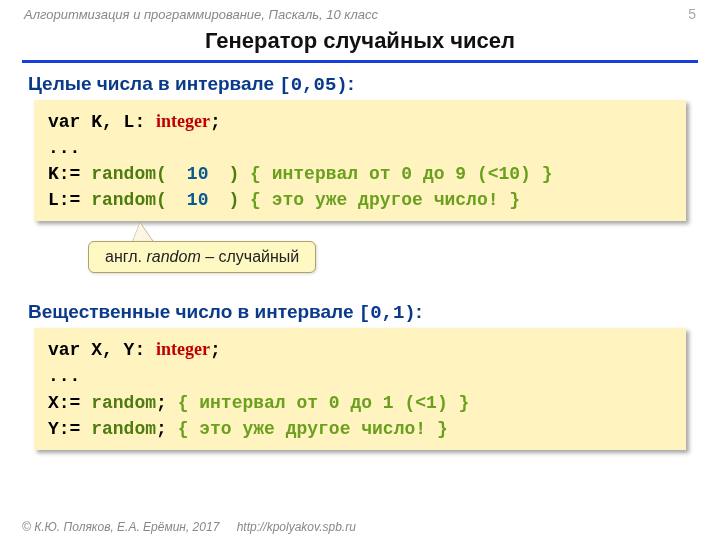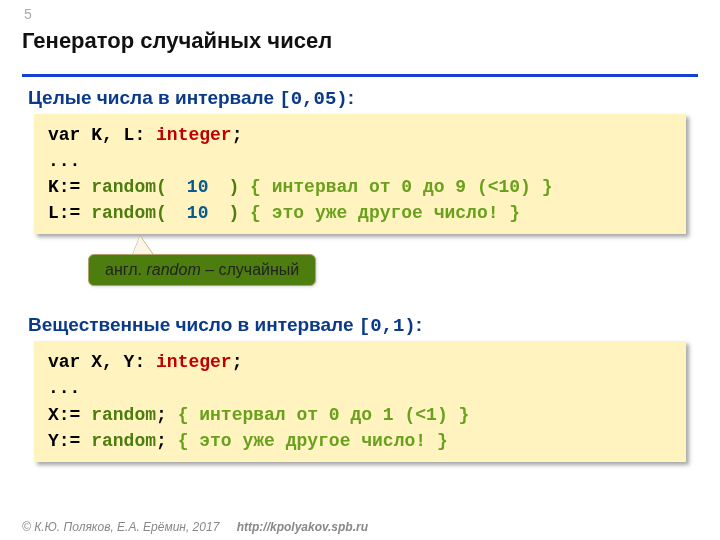--- a/index.html
+++ b/index.html
@@ -24,22 +24,23 @@
   .page-num {
     font-style: normal;
     color: #aaa;
     font-size: 14px;
   }
   .title {
     margin: 6px 22px 0 22px;
     font-size: 22px;
     font-weight: bold;
     color: #111;
-    padding-bottom: 20px;
+    padding-bottom: 6px;
     border-bottom: 3px solid #1a3fd6;
+    text-align: center;
   }
   .section-label {
     margin: 10px 28px 4px 28px;
     color: #0a3a8a;
     font-size: 19px;
     font-weight: bold;
   }
   .section-label .interval {
     font-family: Consolas, 'Courier New', monospace;
     font-weight: bold;
@@ -49,34 +50,34 @@
     background: #fff3c0;
     box-shadow: 3px 3px 4px rgba(0,0,0,0.35);
     padding: 8px 14px 8px 14px;
     font-family: Consolas, 'Courier New', monospace;
     font-size: 18px;
     font-weight: bold;
     line-height: 1.45;
     white-space: pre;
     color: #000;
   }
-  .kw-integer, .kw-double { color: #c00000; }
+  .kw-integer, .kw-double { color: #c00000; font-family: Liberation Serif, serif; }
   .kw-random { color: #4d7c0f; }
   .num10 { color: #0a5b8f; margin: 0 20px; }
   .cmt { color: #6aa01e; }
   .callout-wrap {
     position: relative;
     height: 60px;
     margin: 10px 0 8px 0;
   }
   .callout {
     position: absolute;
     left: 88px;
     top: 10px;
-    background: #4d7c0f;
+    background: #fef9c3;
     border: 1px solid #b0a06a;
     border-radius: 6px;
     padding: 6px 16px;
     font-size: 16px;
     color: #222;
     box-shadow: 1px 1px 3px rgba(0,0,0,0.15);
   }
   .callout .em { font-style: italic; }
   .callout-tail {
     position: absolute;
@@ -89,26 +90,27 @@
     filter: drop-shadow(0 -1px 0 #b0a06a);
   }
   .footer {
     position: absolute;
     left: 22px;
     bottom: 6px;
     font-size: 12px;
     font-style: italic;
     color: #888;
   }
-  .footer .link { margin-left: 14px; color: #888; font-weight: bold; }
+  .footer .link { margin-left: 14px; color: #888; }
 </style>
 </head>
 <body>
 
 <div class="header">
+  <span>Алгоритмизация и программирование, Паскаль, 10 класс</span>
   <span class="page-num">5</span>
 </div>
 
 <div class="title">Генератор случайных чисел</div>
 
 <div class="section-label">
   <span>Целые числа в интервале </span><span class="interval">[0,05)</span><span>:</span>
 </div>
 
 <div class="code-block"><span>var K, L: </span><span class="kw-integer">integer</span><span>;</span>

